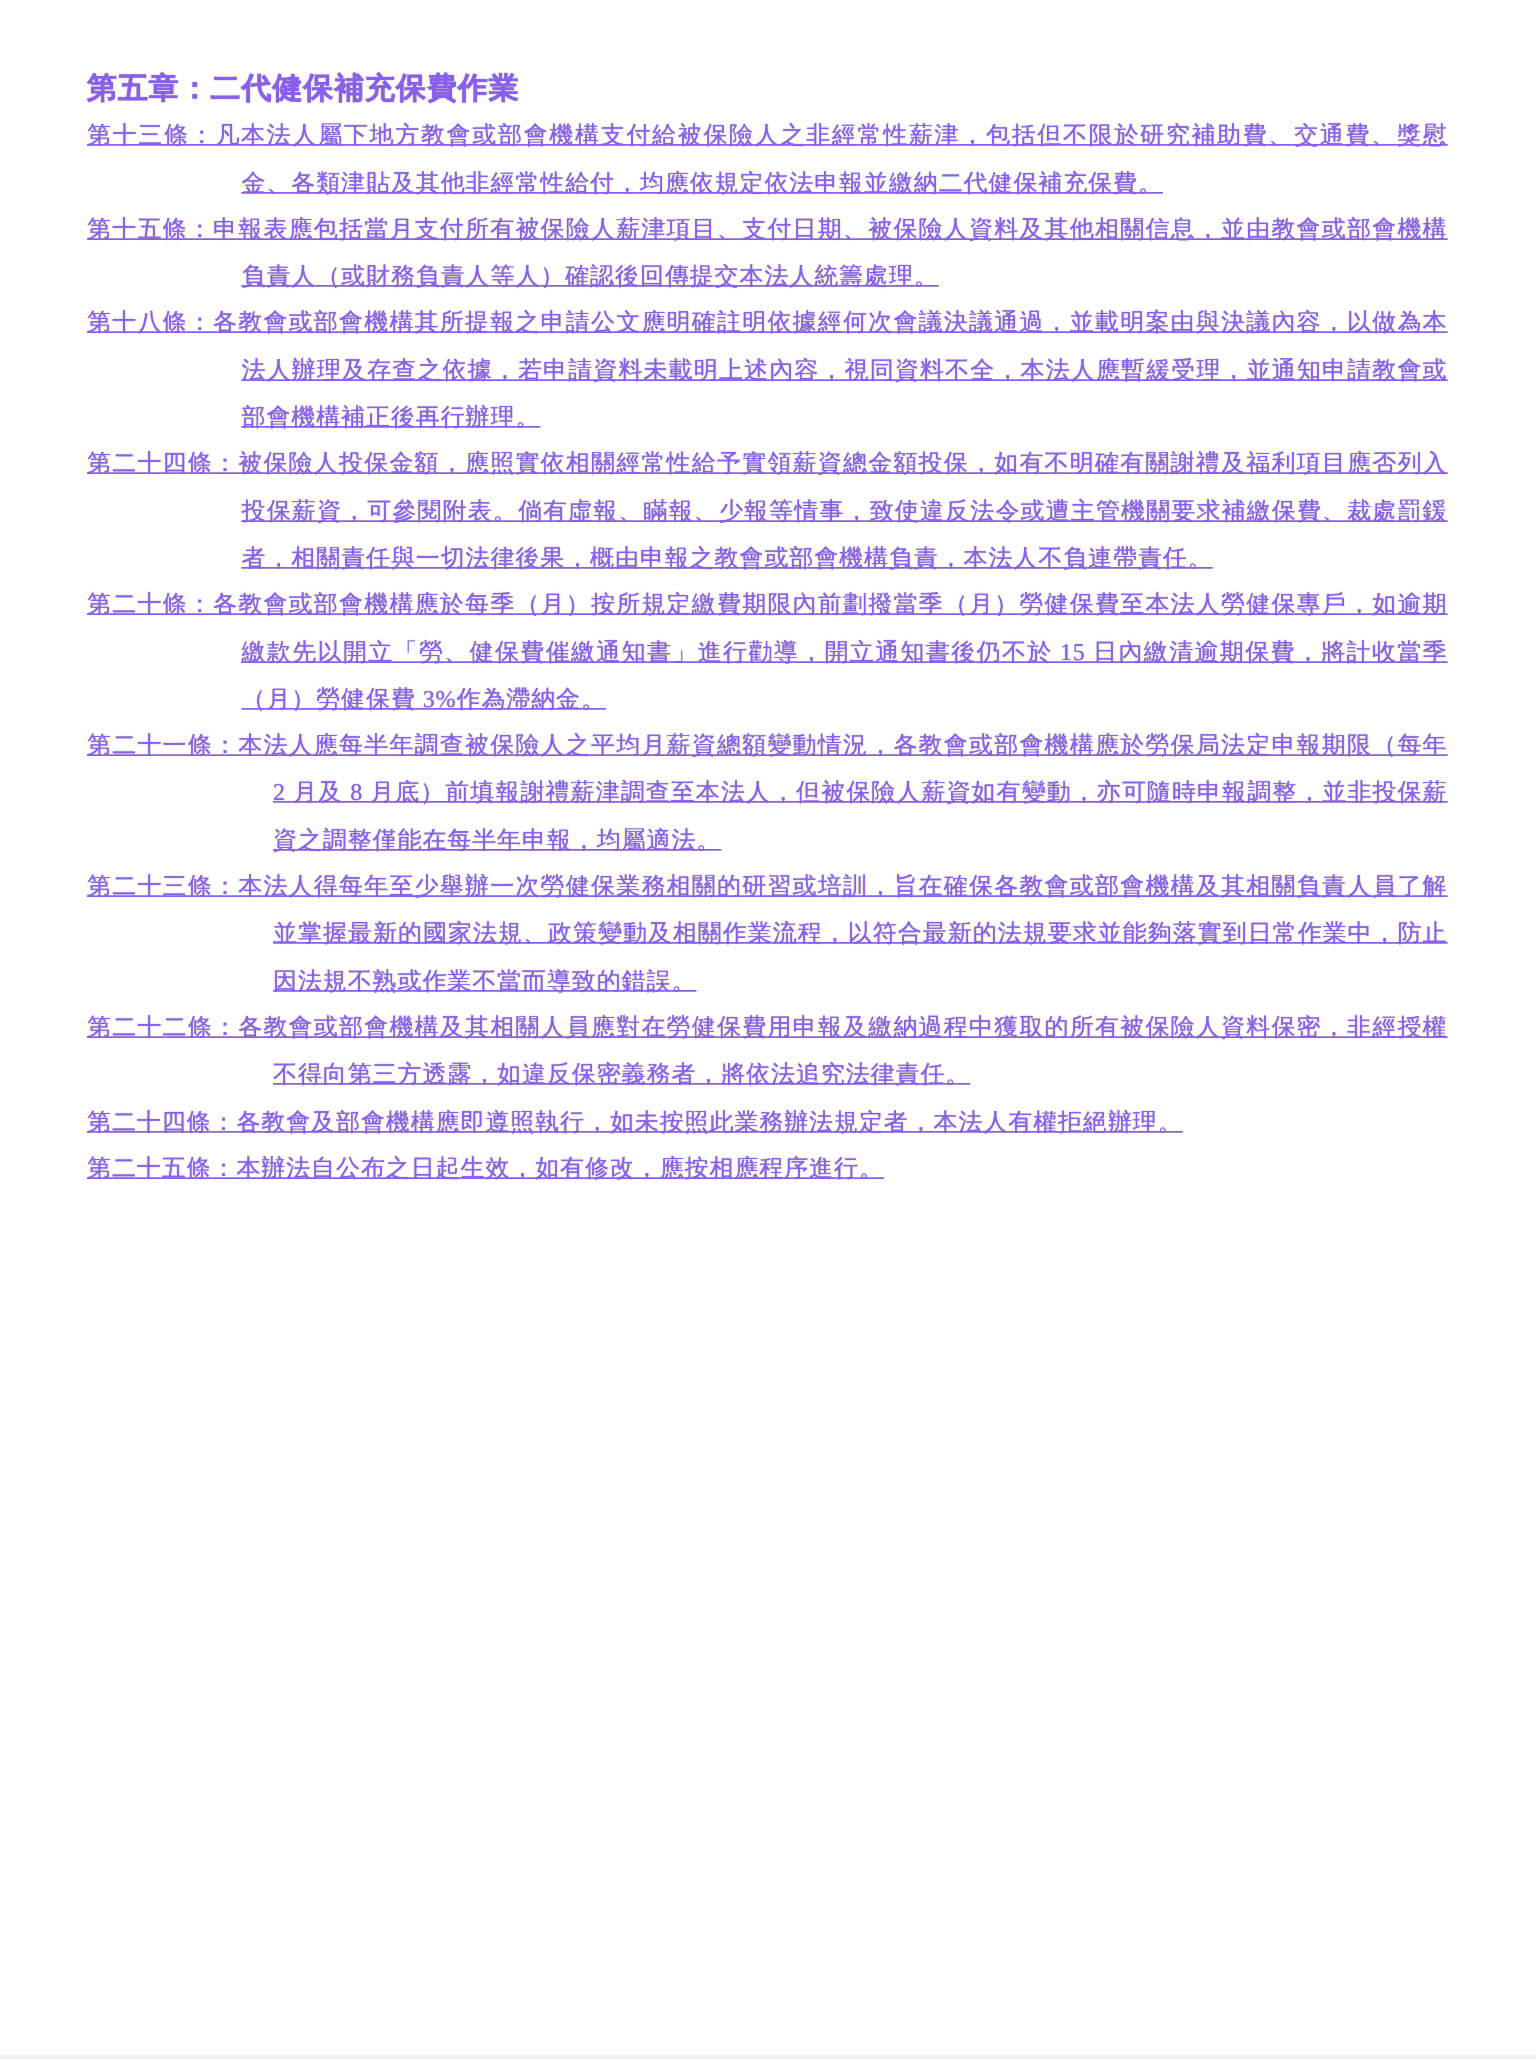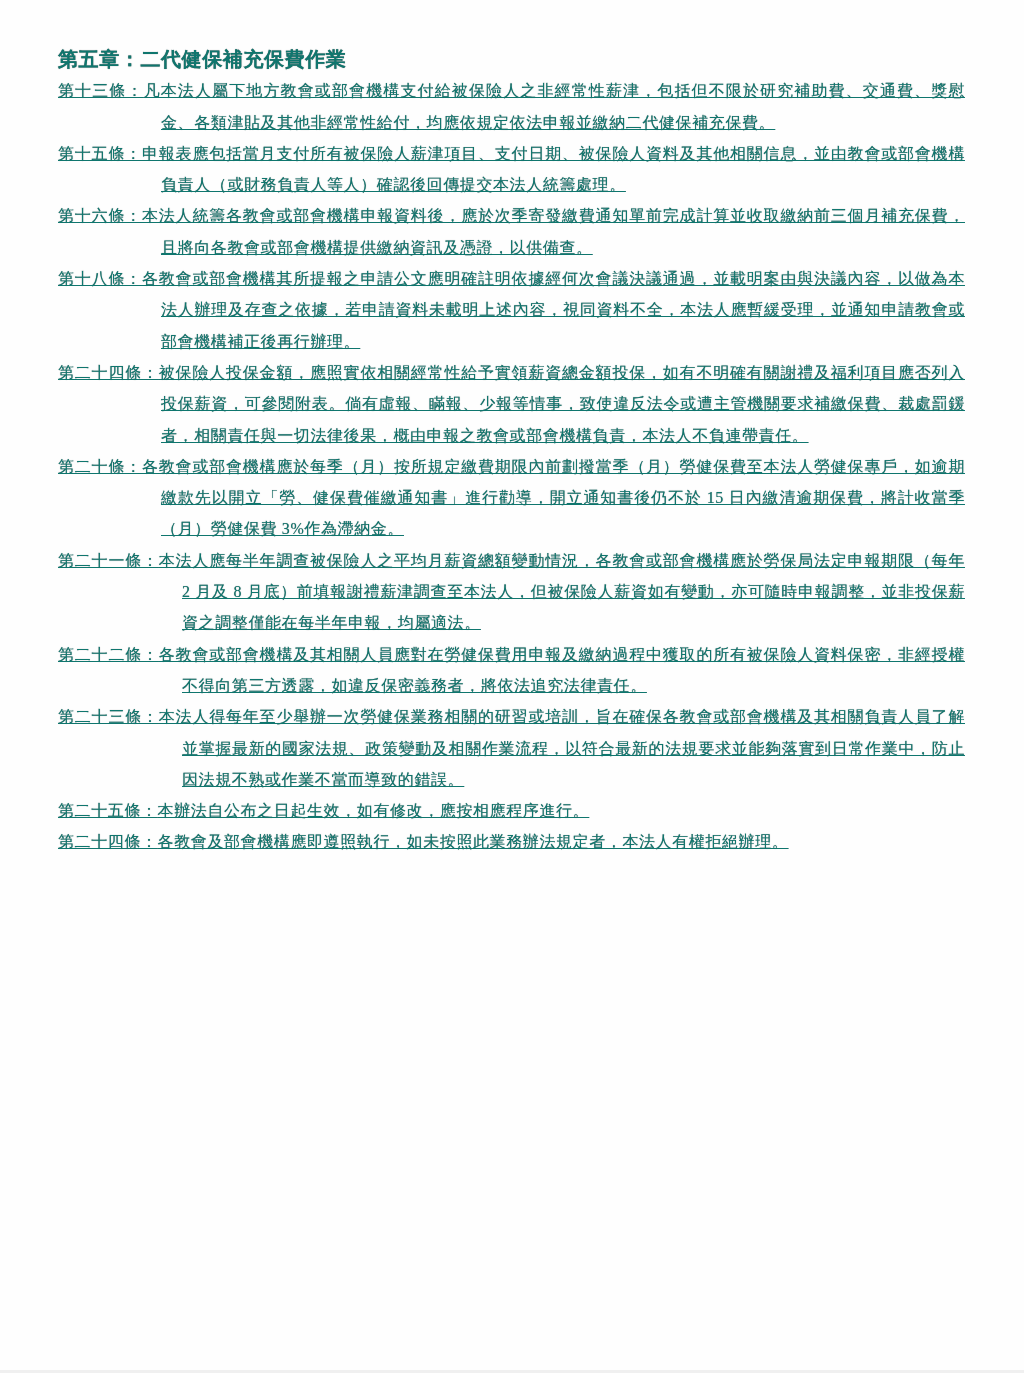--- a/index.html
+++ b/index.html
@@ -7,21 +7,21 @@
     padding: 0;
     background: #ffffff;
   }
   .page {
     position: relative;
     width: 1024px;
     height: 1373px;
     background: #fefefe;
     overflow: hidden;
     font-family: "Liberation Serif", "DejaVu Serif", serif;
-    color: #0f766e;
+    color: #8b5cf6;
   }
   .content {
     padding: 44px 59px 0 58px;
   }
   .chapter-heading {
     font-size: 20px;
     line-height: 31.3px;
     letter-spacing: 0.6px;
     font-weight: 700;
     margin: 0;
@@ -65,35 +65,34 @@
 <div class="page">
   <div class="content">
 
     <div class="chapter-heading">第五章：二代健保補充保費作業</div>
 
     <p class="article a4"><span class="label">第十三條：</span><span>凡本法人屬下地方教會或部會機構支付給被保險人之非經常性薪津，包括但不限於研究補助費、交通費、獎慰金、各類津貼及其他非經常性給付，均應依規定依法申報並繳納二代健保補充保費。</span></p>
 
 
     <p class="article a4"><span class="label">第十五條：</span><span>申報表應包括當月支付所有被保險人薪津項目、支付日期、被保險人資料及其他相關信息，並由教會或部會機構負責人（或財務負責人等人）確認後回傳提交本法人統籌處理。</span></p>
 
-    <p class="article a4"><span class="label">第十六條：</span><span>本法人統籌各教會或部會機構申報資料後，應於次季寄發繳費通知單前完成計算並收取繳納前三個月補充保費，且將向各教會或部會機構提供繳納資訊及憑證，以供備查。</span></p>
 
 
 
     <p class="article a4"><span class="label">第十八條：</span><span>各教會或部會機構其所提報之申請公文應明確註明依據經何次會議決議通過，並載明案由與決議內容，以做為本法人辦理及存查之依據，若申請資料未載明上述內容，視同資料不全，本法人應暫緩受理，並通知申請教會或部會機構補正後再行辦理。</span></p>
 
     <p class="article a4"><span class="label">第二十四條：</span><span>被保險人投保金額，應照實依相關經常性給予實領薪資總金額投保，如有不明確有關謝禮及福利項目應否列入投保薪資，可參閱附表。倘有虛報、瞞報、少報等情事，致使違反法令或遭主管機關要求補繳保費、裁處罰鍰者，相關責任與一切法律後果，概由申報之教會或部會機構負責，本法人不負連帶責任。</span></p>
 
     <p class="article a4"><span class="label">第二十條：</span><span>各教會或部會機構應於每季（月）按所規定繳費期限內前劃撥當季（月）勞健保費至本法人勞健保專戶，如逾期繳款先以開立「勞、健保費催繳通知書」進行勸導，開立通知書後仍不於 15 日內繳清逾期保費，將計收當季（月）勞健保費 3%作為滯納金。</span></p>
 
     <p class="article a5"><span class="label">第二十一條：</span><span>本法人應每半年調查被保險人之平均月薪資總額變動情況，各教會或部會機構應於勞保局法定申報期限（每年 2 月及 8 月底）前填報謝禮薪津調查至本法人，但被保險人薪資如有變動，亦可隨時申報調整，並非投保薪資之調整僅能在每半年申報，均屬適法。</span></p>
 
+    <p class="article a5"><span class="label">第二十三條：</span><span>本法人得每年至少舉辦一次勞健保業務相關的研習或培訓，旨在確保各教會或部會機構及其相關負責人員了解並掌握最新的國家法規、政策變動及相關作業流程，以符合最新的法規要求並能夠落實到日常作業中，防止因法規不熟或作業不當而導致的錯誤。</span></p>
+
     <p class="article a5"><span class="label">第二十二條：</span><span>各教會或部會機構及其相關人員應對在勞健保費用申報及繳納過程中獲取的所有被保險人資料保密，非經授權不得向第三方透露，如違反保密義務者，將依法追究法律責任。</span></p>
 
-    <p class="article a5"><span class="label">第二十三條：</span><span>本法人得每年至少舉辦一次勞健保業務相關的研習或培訓，旨在確保各教會或部會機構及其相關負責人員了解並掌握最新的國家法規、政策變動及相關作業流程，以符合最新的法規要求並能夠落實到日常作業中，防止因法規不熟或作業不當而導致的錯誤。</span></p>
+    <p class="article a5"><span class="label">第二十四條：</span><span>各教會及部會機構應即遵照執行，如未按照此業務辦法規定者，本法人有權拒絕辦理。</span></p>
 
     <p class="article a5"><span class="label">第二十五條：</span><span>本辦法自公布之日起生效，如有修改，應按相應程序進行。</span></p>
-
-    <p class="article a5"><span class="label">第二十四條：</span><span>各教會及部會機構應即遵照執行，如未按照此業務辦法規定者，本法人有權拒絕辦理。</span></p>
 
   </div>
   <div class="bottom-edge"></div>
 </div>
 
 </body></html>

